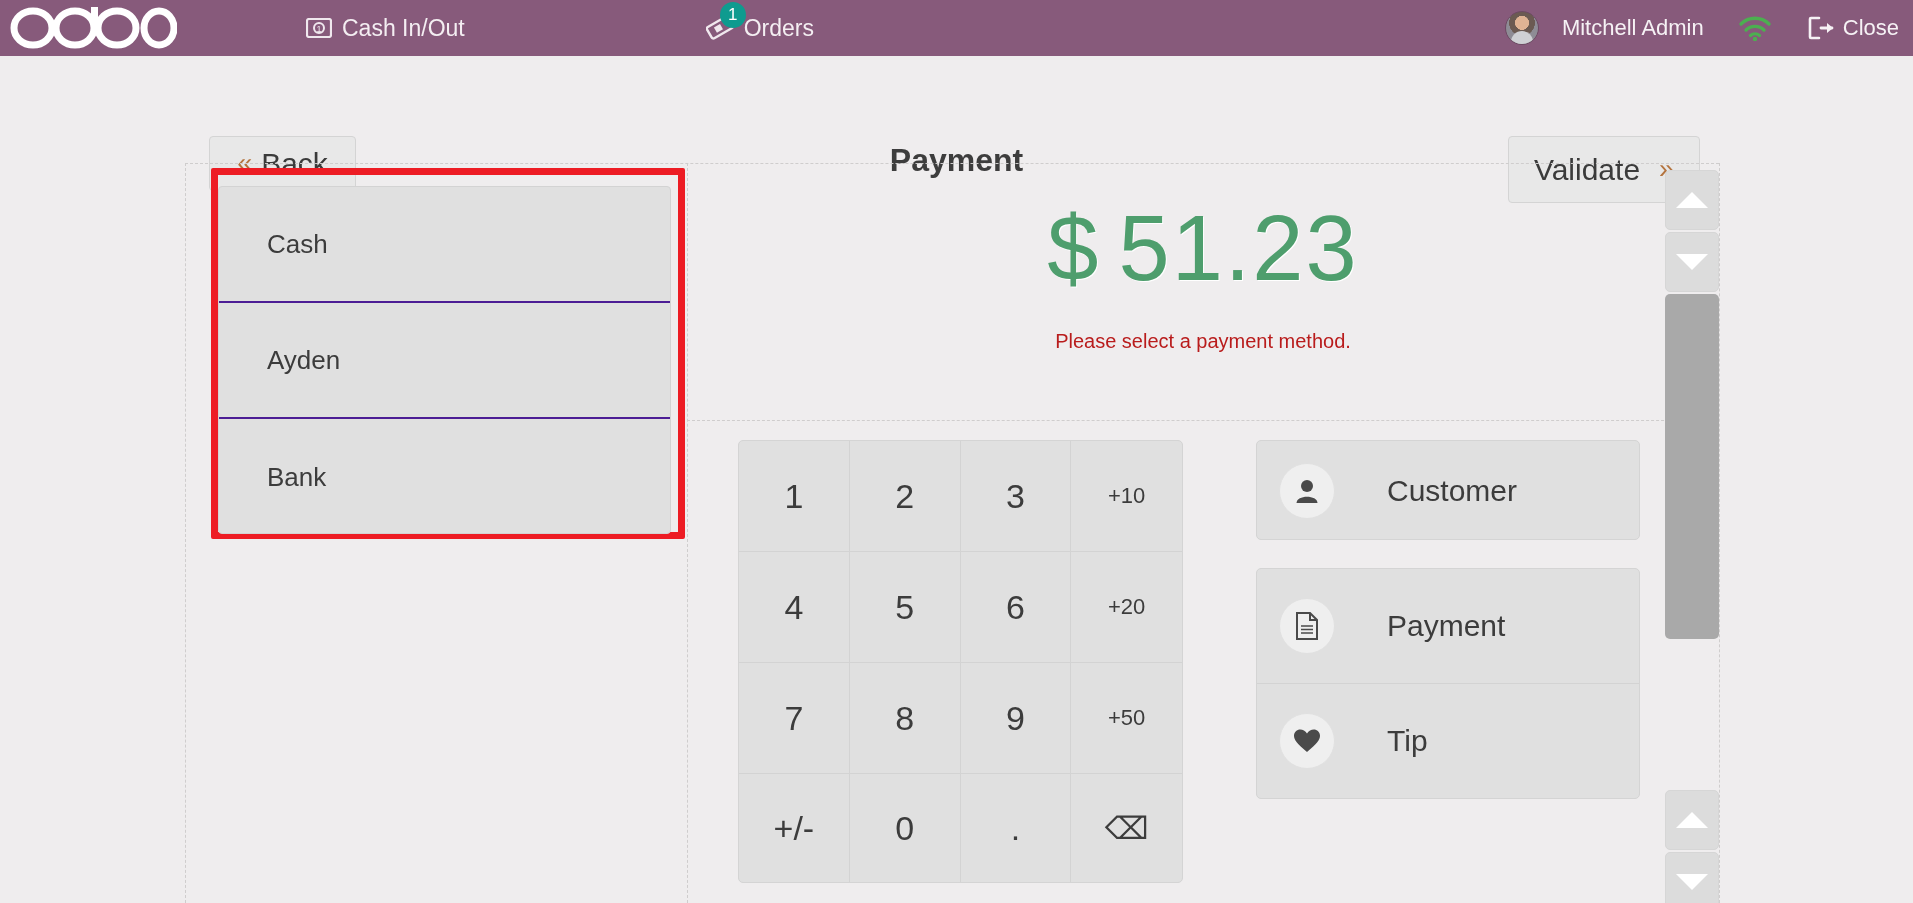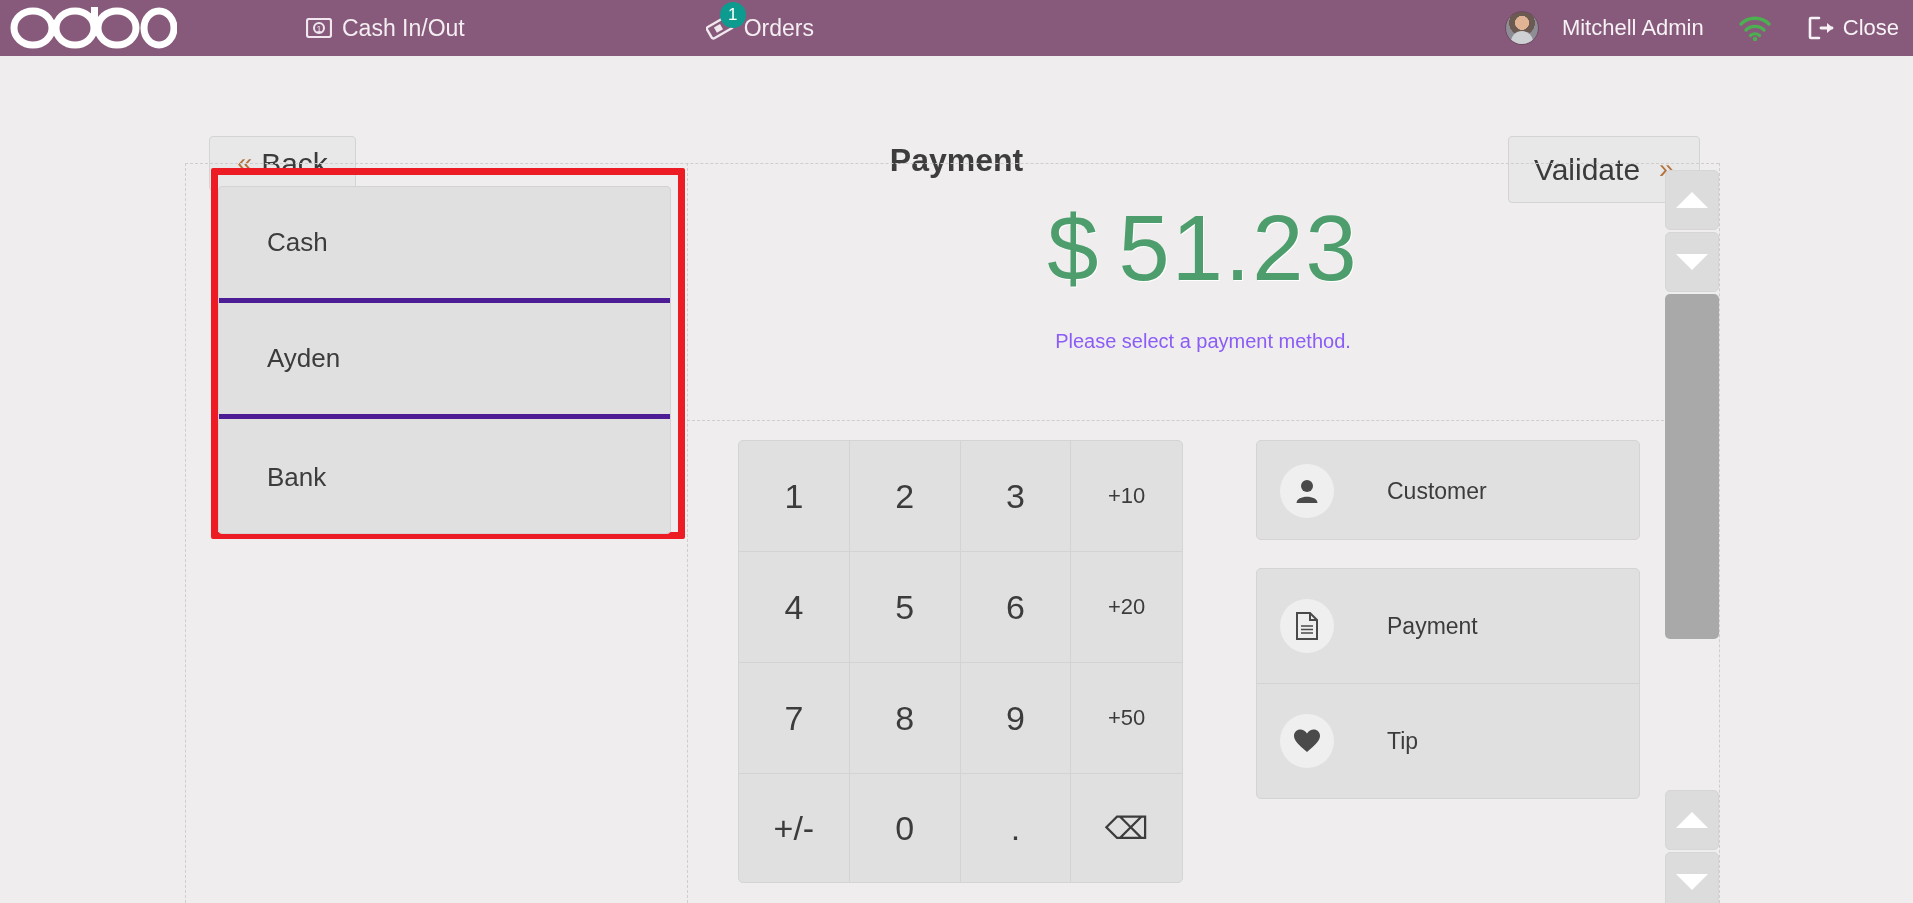--- a/index.html
+++ b/index.html
@@ -90,34 +90,34 @@
     border: 7px solid #ed1c24; border-radius: 2px;
   }
   .pm-list {
     position: absolute; left: 218px; top: 186px; width: 453px; height: 348px;
     background: #e0e0e0; border: 1px solid #d3d3d3; border-radius: 4px;
     overflow: hidden;
   }
   .pm-item {
     height: 116px; display: flex; align-items: center;
     padding-left: 48px; font-size: 26px; color: #3c3c3c;
-    border-bottom: 5px solid #4c1d95; cursor: pointer;
+    border-bottom: 2px solid #4c1d95; cursor: pointer;
   }
   .pm-item:last-child { border-bottom: none; }
 
   
   .amount {
     position: absolute; left: 687px; top: 196px; width: 1032px;
     text-align: center; font-size: 92px; color: #4e9e6d; letter-spacing: 2px;
     text-shadow: 1px 1px 0 #ffffff;
   }
   .amount .cur { margin-right: 18px; }
   .amount-hint {
     position: absolute; left: 687px; top: 330px; width: 1032px;
-    text-align: center; font-size: 20px; color: #8b5cf6;
+    text-align: center; font-size: 20px; color: #b91c1c;
   }
 
   
   .numpad {
     position: absolute; left: 738px; top: 440px; width: 445px; height: 443px;
     background: #e0e0e0; border: 1px solid #d4d4d4; border-radius: 5px;
     display: grid;
     grid-template-columns: 1fr 1fr 1fr 1fr;
     grid-template-rows: 111px 111px 111px 108px;
     overflow: hidden;
@@ -145,21 +145,21 @@
   }
   .act-stack .act-row:first-child { height: 115px; }
   .act-stack .act-row:last-child { height: 114px; border-bottom: none; }
   .act-customer .act-row { border-bottom: none; }
   .act-icon {
     width: 56px; height: 56px; border-radius: 50%;
     background: #efefef; border: 1px solid #e0e0e0;
     display: flex; align-items: center; justify-content: center;
     flex: 0 0 auto;
   }
-  .act-label { margin-left: 52px; font-size: 23px; color: #3c3c3c; }
+  .act-label { margin-left: 52px; font-size: 30px; color: #3c3c3c; }
 
   
   .sb { position: absolute; left: 1665px; width: 54px; }
   .sb-btn {
     width: 54px; height: 60px;
     background: #dcdcdc;
     background-image: radial-gradient(#d0d0d0 0.6px, transparent 0.6px);
     background-size: 4px 4px;
     border: 1px solid #d6d6d6; border-radius: 5px;
     display: flex; align-items: center; justify-content: center;

